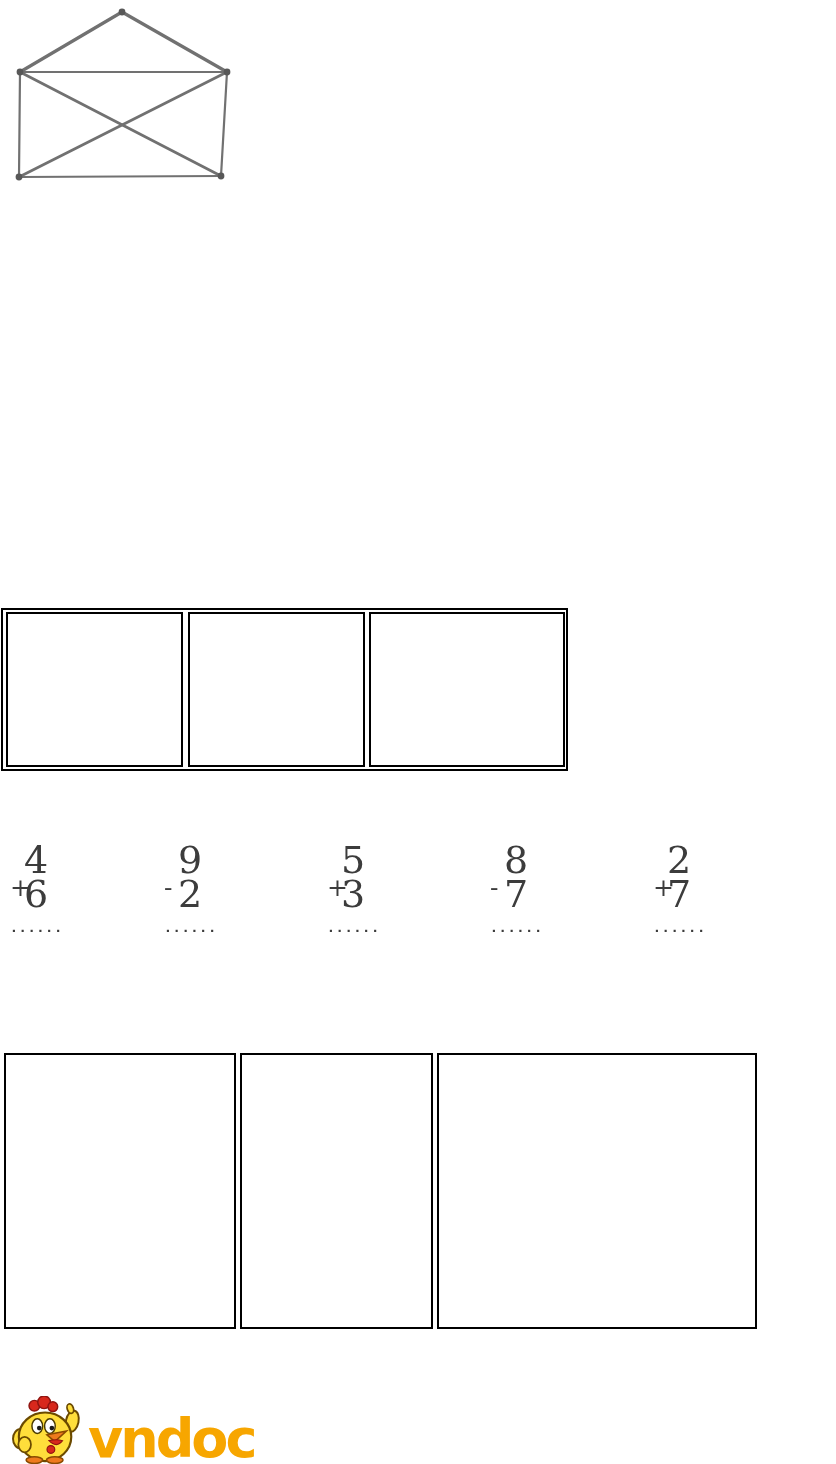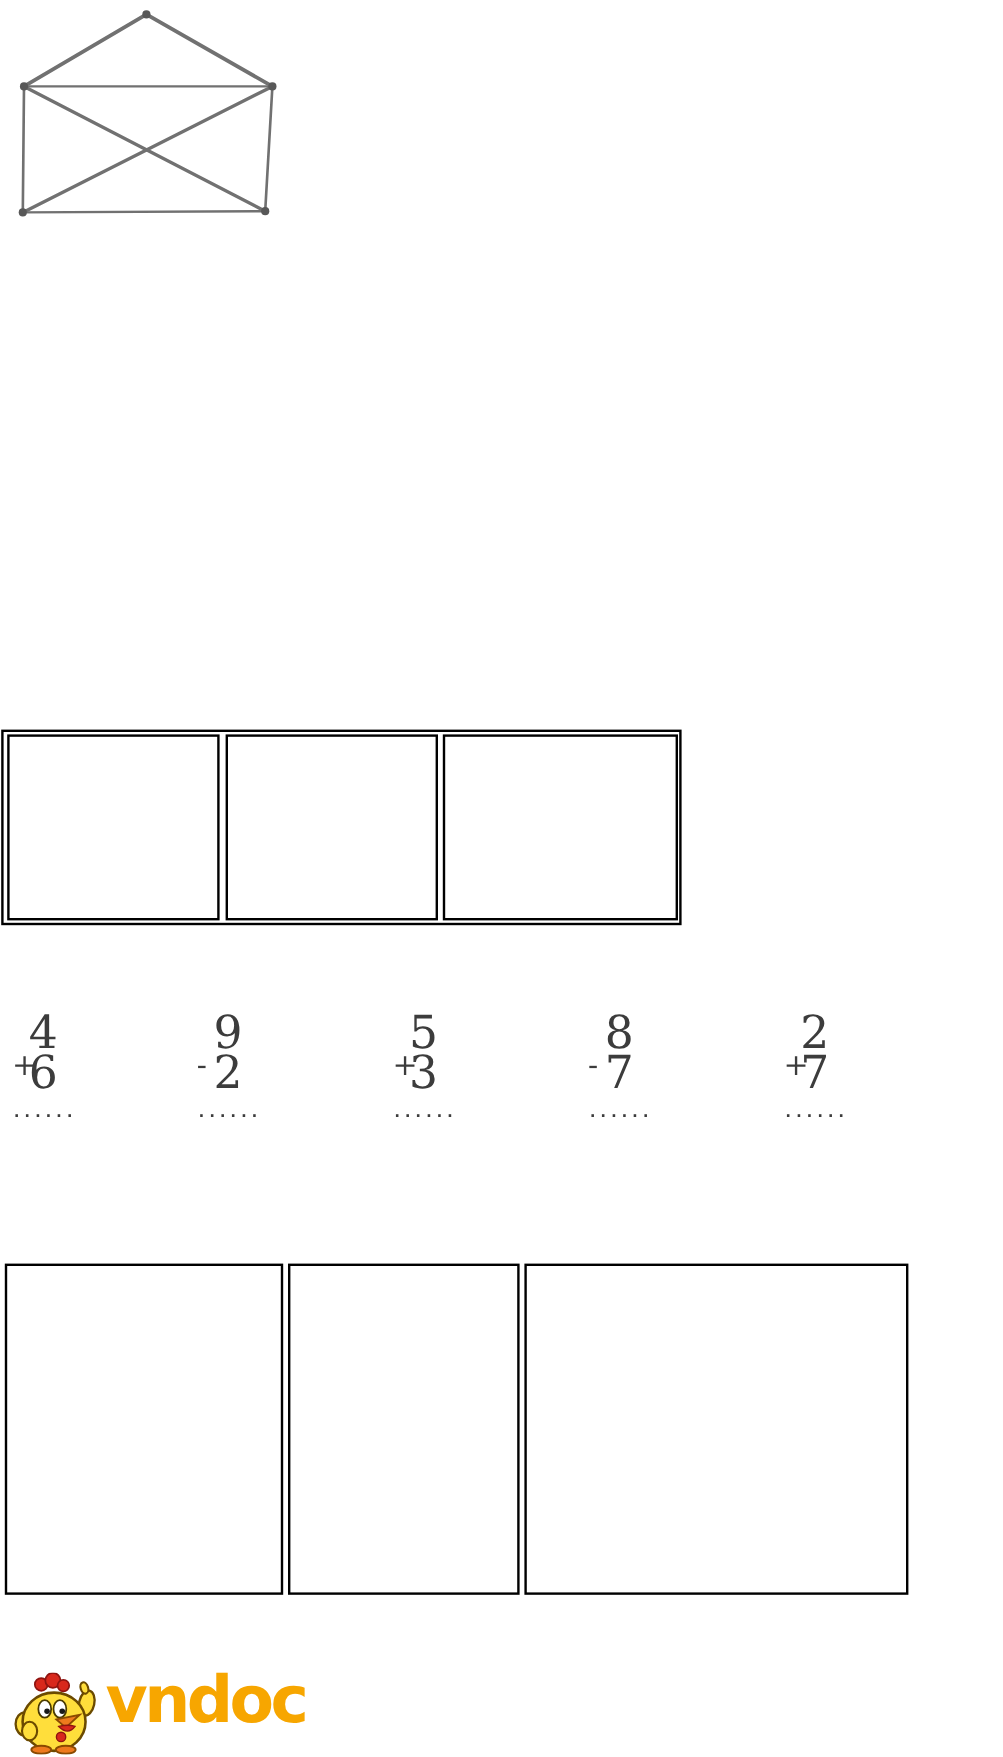--- a/index.html
+++ b/index.html
@@ -66,21 +66,21 @@
     position: absolute; top: 1053px; height: 276px;
     border: 2px solid #000; background: #fff;
   }
   .big-box.b0 { left: 4px;   width: 232px; }
   .big-box.b1 { left: 240px; width: 193px; }
   .big-box.b2 { left: 437px; width: 320px; }
 
   
   .logo {
     position: absolute; left: 8px; top: 1394px;
-    height: 70px; display: flex; 
+    height: 70px; display: flex; align-items: flex-end;
   }
   .logo .chicken { width: 78px; height: 68px; flex: 0 0 auto; }
   .logo .word {
     font-family: "DejaVu Sans", sans-serif;
     font-weight: bold; font-size: 54px; line-height: 46px;
     letter-spacing: -3px;
     margin-left: 2px; margin-bottom: 2px;
   }
 </style>
 </head>

